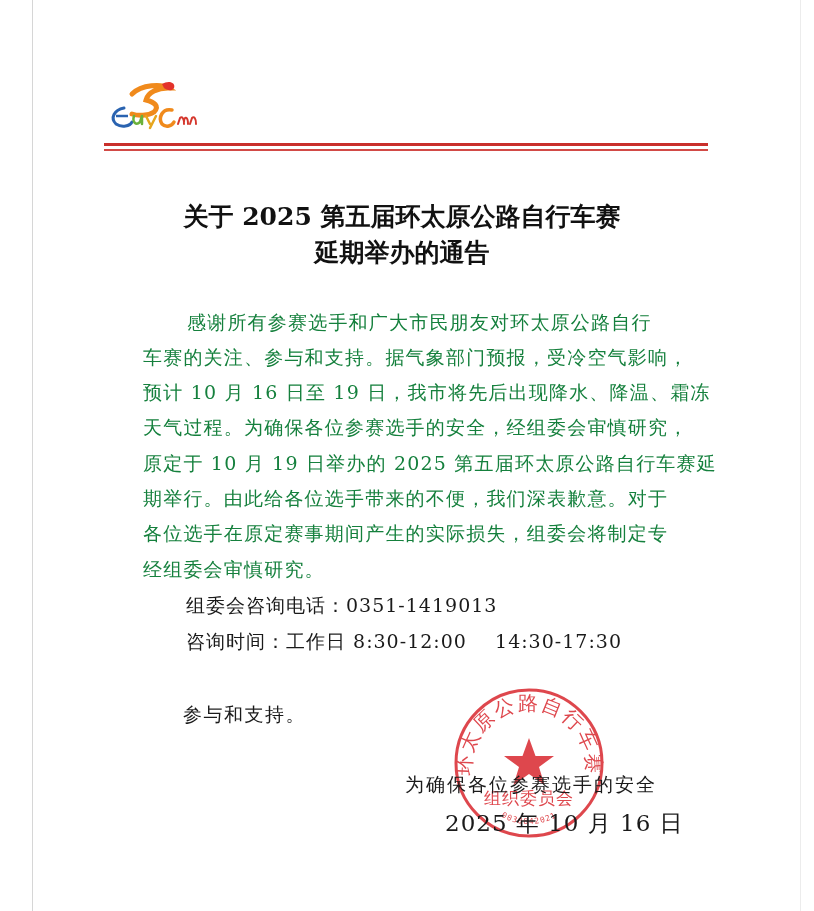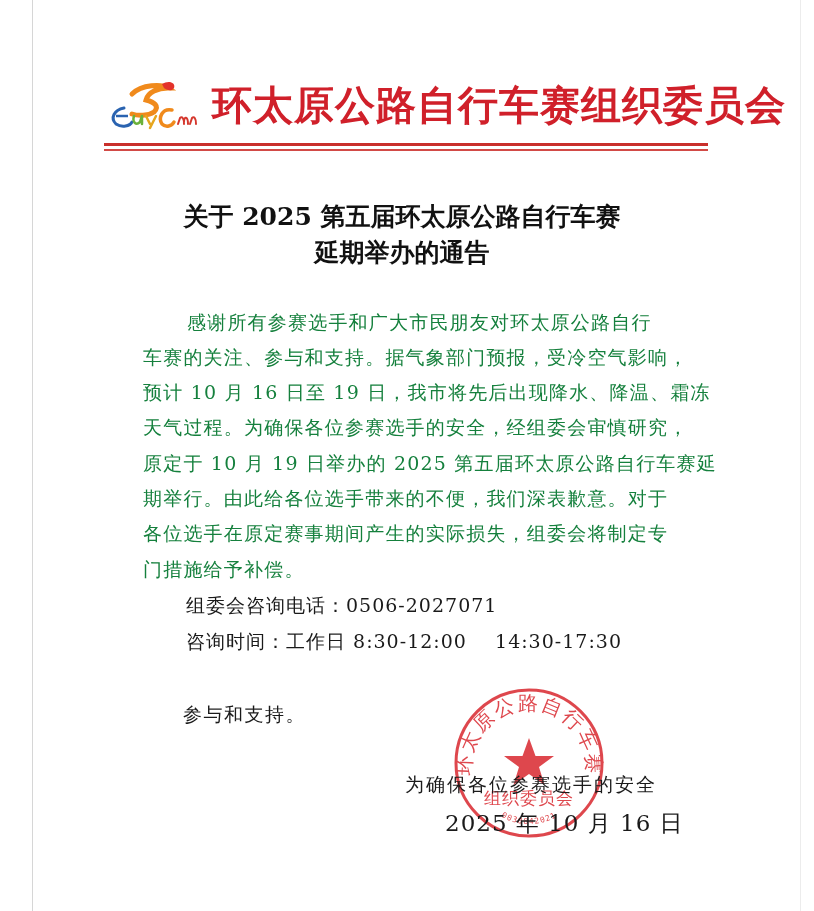--- a/index.html
+++ b/index.html
@@ -44,40 +44,39 @@
   <svg class="logo" viewBox="0 0 100 56">
     <path d="M30 18 C 40 8, 60 8, 66 12 C 56 12, 46 16, 44 24 C 52 26, 58 30, 52 36 C 46 40, 36 40, 30 38" fill="none" stroke="#f08a1c" stroke-width="5" stroke-linecap="round"></path>
     <path d="M60 8 C 66 4, 74 6, 72 12 C 70 16, 64 14, 62 12" fill="#e3322b"></path>
     <path d="M22 32 C 12 34, 8 42, 14 48 C 20 52, 28 50, 30 46" fill="none" stroke="#2a63b0" stroke-width="3" stroke-linecap="round"></path>
     <path d="M14 40 L 26 40" stroke="#2a63b0" stroke-width="2.5"></path>
     <path d="M32 40 C 30 46, 34 50, 38 46 L 40 40 M40 40 L 40 48" fill="none" stroke="#6bb13b" stroke-width="2.5" stroke-linecap="round"></path>
     <path d="M44 40 L 48 48 M54 40 L 48 52" fill="none" stroke="#e6a61f" stroke-width="2.5" stroke-linecap="round"></path>
     <path d="M70 34 C 60 32, 56 42, 60 48 C 64 52, 70 50, 72 46" fill="none" stroke="#f08a1c" stroke-width="3.5" stroke-linecap="round"></path>
     <path d="M76 48 L 78 42 C 80 40, 82 42, 82 48 M82 46 C 82 40, 86 40, 86 48 M88 48 L 90 42 C 92 40, 94 42, 94 48" fill="none" stroke="#d5372d" stroke-width="2" stroke-linecap="round"></path>
   </svg>
-  <div class="org-title">环太原公路自行车赛组织委员会</div>
 </div>
 
 <div class="rule-thick"></div>
 <div class="rule-thin"></div>
 
 <div class="doc-title l1">关于 2025 第五届环太原公路自行车赛</div>
 <div class="doc-title l2">延期举办的通告</div>
 
 <div class="body-line" style="top:310px; left:187px;">感谢所有参赛选手和广大市民朋友对环太原公路自行</div>
 <div class="body-line" style="top:345px;">车赛的关注、参与和支持。据气象部门预报，受冷空气影响，</div>
 <div class="body-line" style="top:380px;">预计 10 月 16 日至 19 日，我市将先后出现降水、降温、霜冻</div>
 <div class="body-line" style="top:415px;">天气过程。为确保各位参赛选手的安全，经组委会审慎研究，</div>
 <div class="body-line" style="top:451px;">原定于 10 月 19 日举办的 2025 第五届环太原公路自行车赛延</div>
 <div class="body-line" style="top:486px;">期举行。由此给各位选手带来的不便，我们深表歉意。对于</div>
 <div class="body-line" style="top:521px;">各位选手在原定赛事期间产生的实际损失，组委会将制定专</div>
-<div class="body-line" style="top:557px;">门措施给予补偿。</div>
+<div class="body-line" style="top:557px;">经组委会审慎研究。</div>
 
 <div class="contact-line" style="top:593px;">
-  <span>组委会咨询电话：</span><span>0506-2027071</span>
+  <span>组委会咨询电话：</span><span>0351-1419013</span>
 </div>
 <div class="contact-line" style="top:629px;">
   <span>咨询时间：</span><span style="white-space:pre;">工作日 8:30-12:00    14:30-17:30</span>
 </div>
 
 <div class="closing">参与和支持。</div>
 
 <svg class="stamp" viewBox="0 0 154 154">
   <defs>
     <path id="ringPath" d="M 22 100 A 58 58 0 1 1 132 100"></path>

